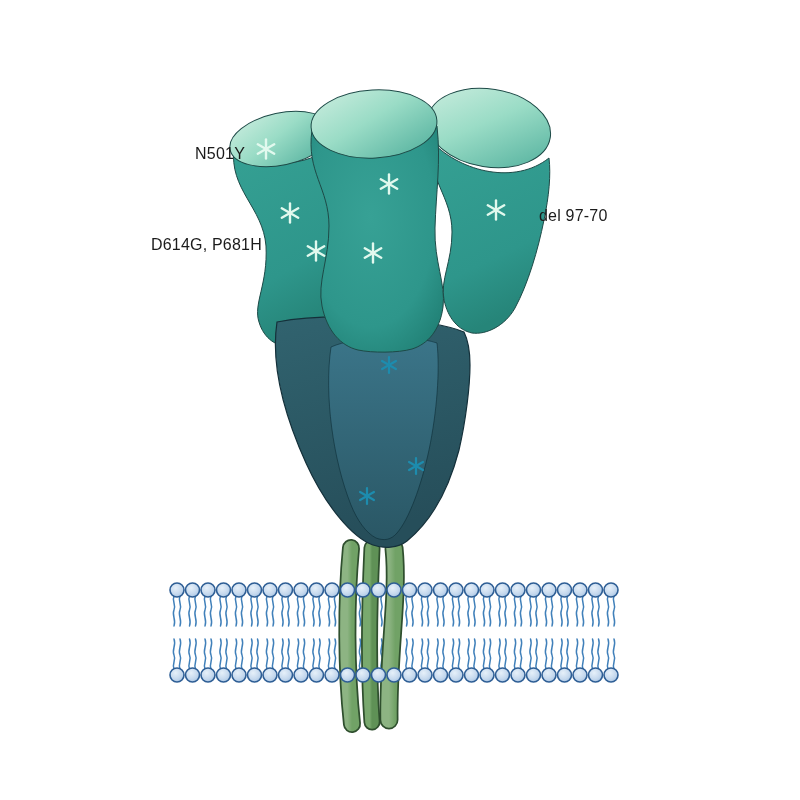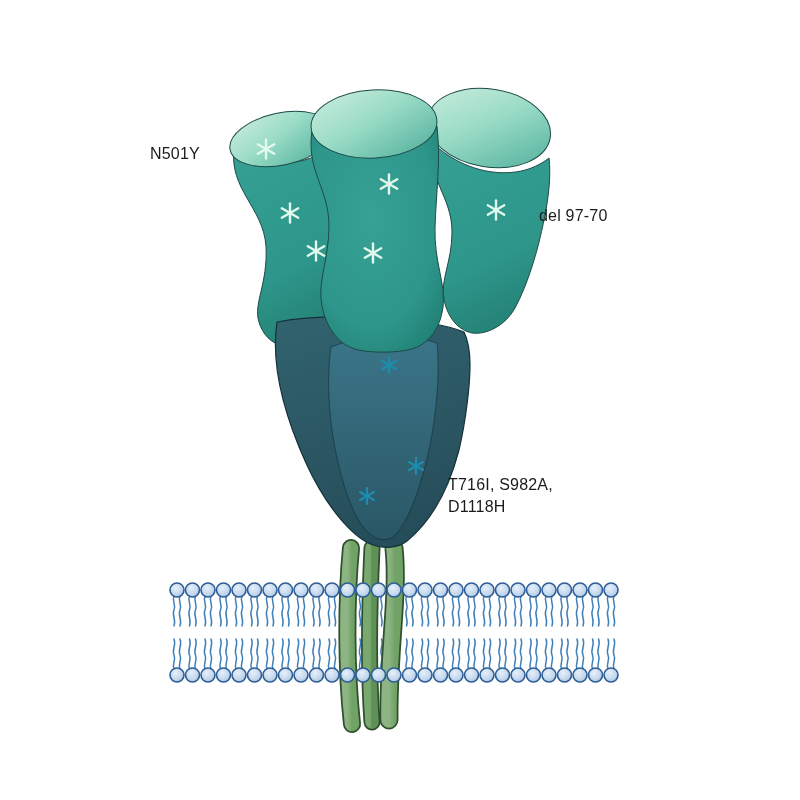--- a/index.html
+++ b/index.html
@@ -374,28 +374,25 @@
           <line x1="0" y1="-8" x2="0" y2="8" transform="rotate(120)"></line>
         </g>
         <g class="marker-cyan" transform="translate(367 496)">
           <line x1="0" y1="-8" x2="0" y2="8" transform="rotate(0)"></line>
           <line x1="0" y1="-8" x2="0" y2="8" transform="rotate(60)"></line>
           <line x1="0" y1="-8" x2="0" y2="8" transform="rotate(120)"></line>
         </g>
       </g>
   </svg>
 
-  <div class="lbl" style="left:150px;top:143px;width:82px;text-align:left;">
+  <div class="lbl" style="left:163px;top:143px;width:82px;text-align:right;">
     <span>N501Y</span>
   </div>
 
   <div class="lbl" style="left:151px;top:234px;">
+    <div>D614G, P681H</div>
   </div>
 
   <div class="lbl" style="left:539px;top:205px;">
     <span>del 97-70</span>
   </div>
 
-  <div class="lbl" style="left:448px;top:474px;">
-    <div>T716I, S982A,</div>
-    <div>D1118H</div>
-  </div>
 </div>
 
 </body></html>

